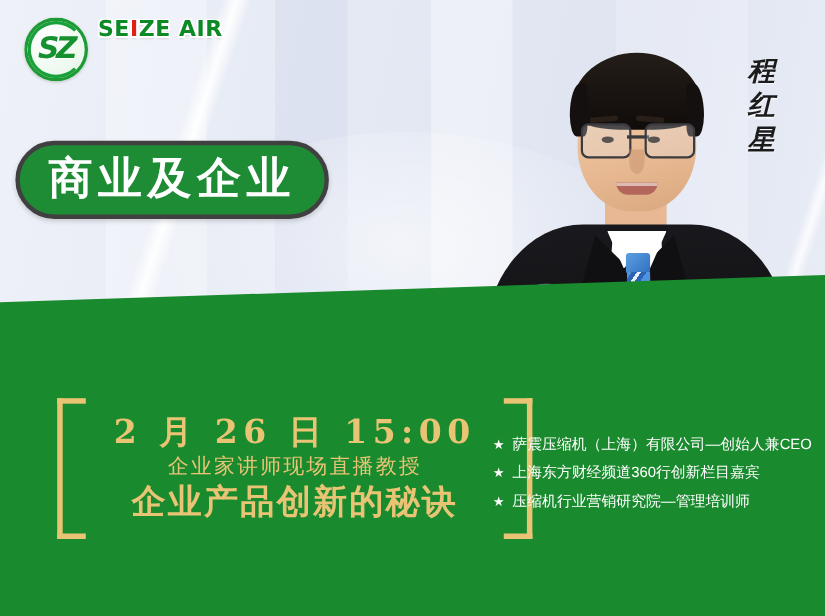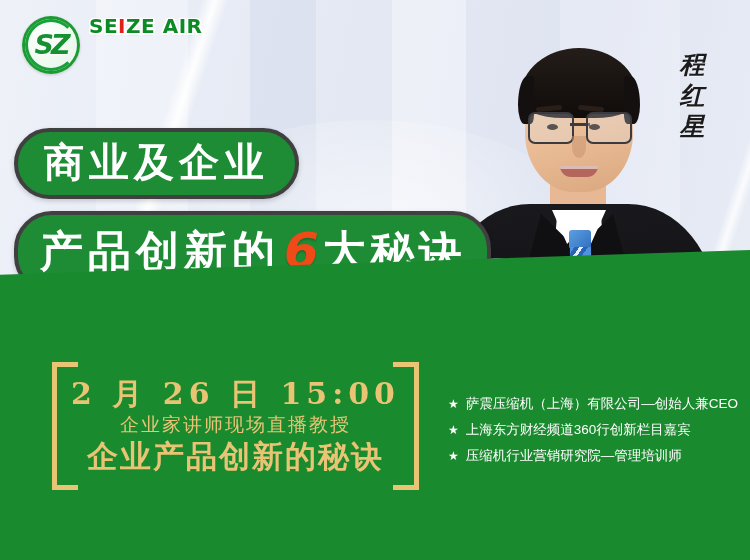--- a/index.html
+++ b/index.html
@@ -186,21 +186,21 @@
     clip-path:polygon(0 8%,100% 0,100% 100%,0 100%);
   }
   .band-cover{
     position:absolute;left:0;top:250px;width:750px;height:310px;
     background:#1a8a2e;
     clip-path:polygon(0 22%,46% 34%,70% 39%,100% 35%,100% 100%,0 100%);
   }
 
   
   .dateblock{
-    position:absolute;left:52px;top:362px;width:367px;height:128px;
+    position:absolute;left:52px;top:362px;width:432px;height:128px;
     display:flex;align-items:center;justify-content:center;
   }
   .bracket{position:absolute;top:0;width:26px;height:128px;}
   .bracket:before,.bracket:after{content:"";position:absolute;height:5px;width:26px;background:#e8c474;}
   .bracket:before{top:0;}
   .bracket:after{bottom:0;}
   .bracket span{position:absolute;top:0;width:5px;height:128px;background:#e8c474;}
   .bracket.left{left:0;}
   .bracket.left span{left:0;}
   .bracket.right{right:0;}
@@ -286,25 +286,20 @@
   </div>
 
   <div class="signature">
     <span>程</span>
     <span>红</span>
     <span>星</span>
   </div>
 
   <div class="headline">
     <div class="pill pill-1">商业及企业</div>
-    <div class="pill pill-2">
-        <span>产品创新的</span>
-        <span class="num">6</span>
-        <span>大秘诀</span>
-      </div>
   </div>
 
   <div class="band"></div>
   <div class="band-cover"></div>
 
   <div class="dateblock">
     <div class="bracket left">
         <span></span>
       </div>
     <div class="bracket right">

